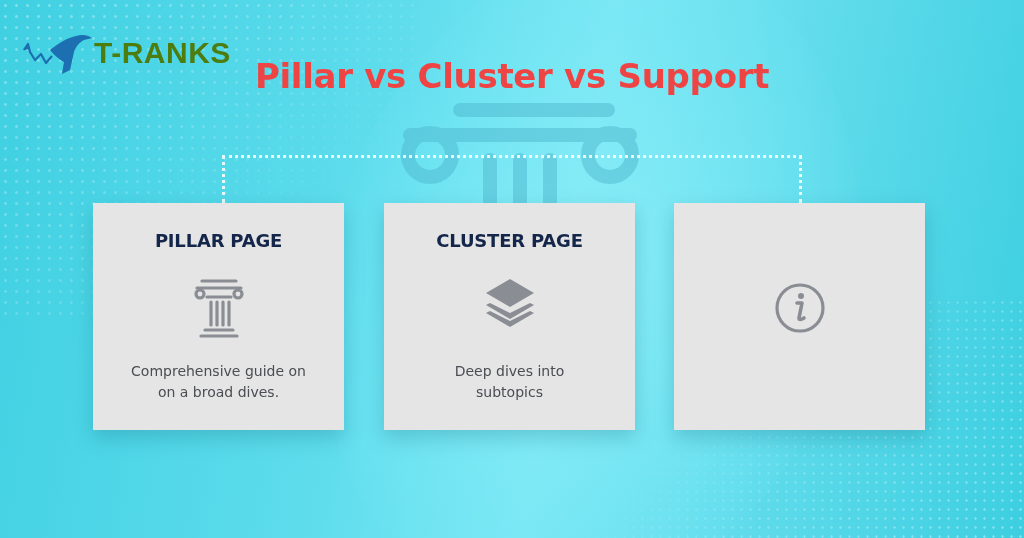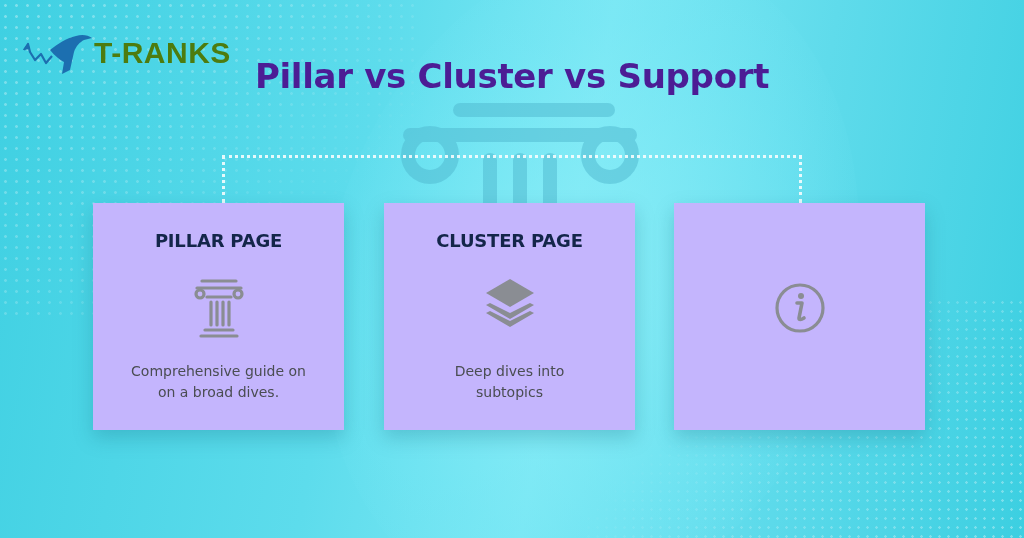--- a/index.html
+++ b/index.html
@@ -38,25 +38,25 @@
     }
     .logo { position: absolute; left: 22px; top: 30px; display: flex; align-items: center; }
     .logo-mark { width: 74px; height: 46px; }
     .logo-text {
       font-family: "Liberation Sans", sans-serif; font-weight: 700; font-size: 30px;
       color: #4d7c0f; letter-spacing: 0.5px; margin-left: -2px;
     }
     .title {
       position: absolute; left: 0; width: 1024px; top: 56px; text-align: center;
       font-family: "DejaVu Sans", sans-serif; font-weight: 700; font-size: 34px;
-      color: #4c1d95; letter-spacing: -0.3px;
+      color: #ef4444; letter-spacing: -0.3px;
     }
     .card {
       position: absolute; top: 203px; width: 251px; height: 227px;
-      background: #c4b5fd;
+      background: #e5e5e5;
       box-shadow: 0 8px 18px rgba(20,110,130,0.28);
       text-align: center;
     }
     .card.c1 { left: 93px; }
     .card.c2 { left: 384px; }
     .card.c3 { left: 674px; }
     .card-title {
       position: absolute; left: 0; right: 0; top: 27px;
       font-family: "DejaVu Sans", sans-serif; font-weight: 700; font-size: 18px;
       color: #14264a; letter-spacing: -0.2px;

